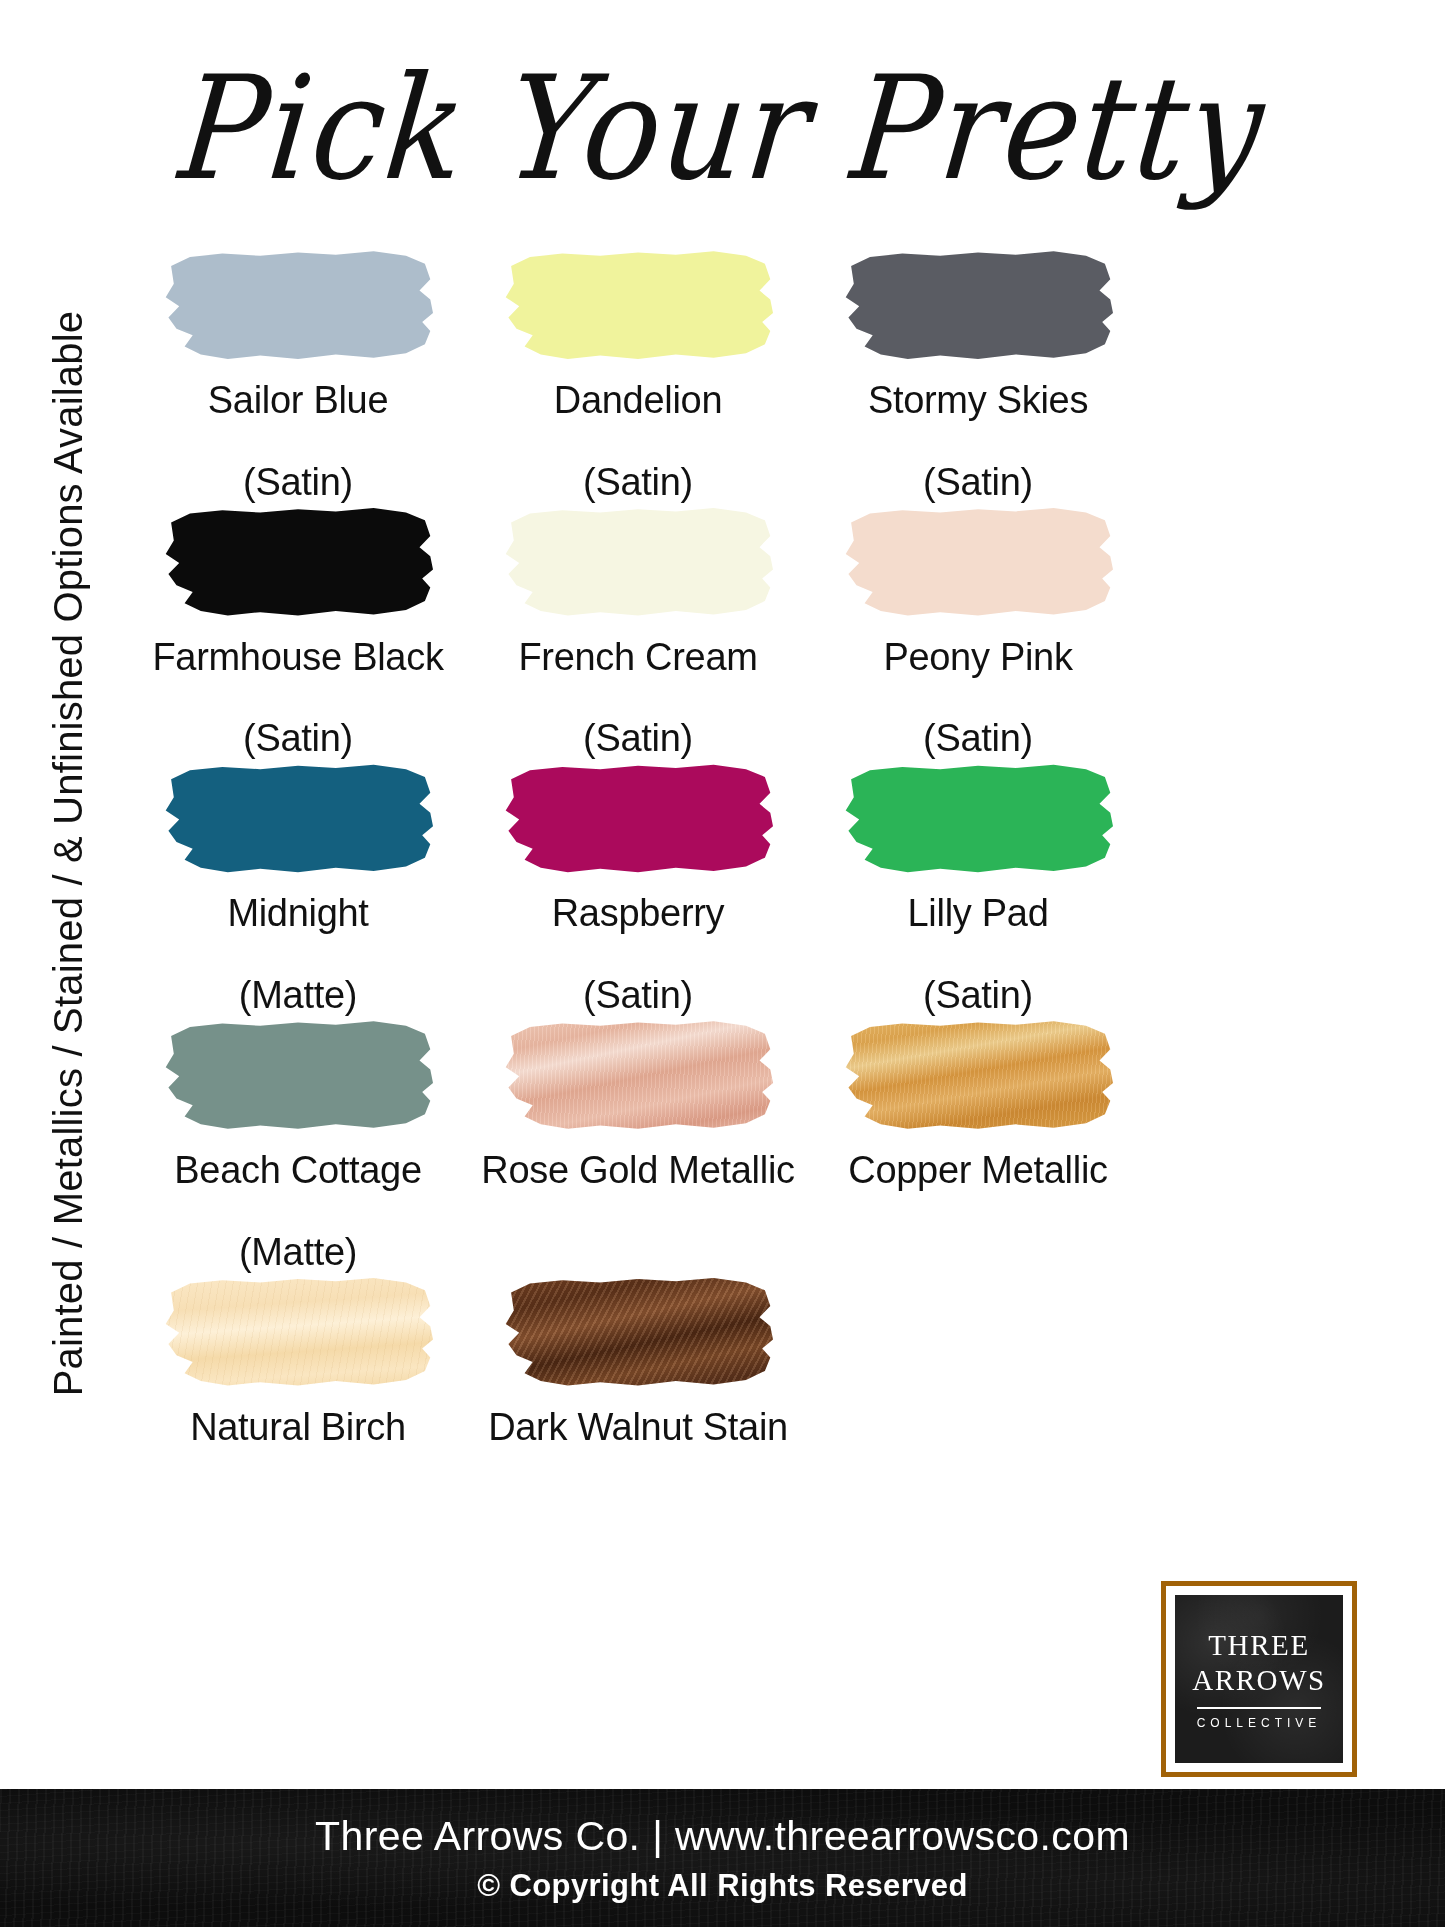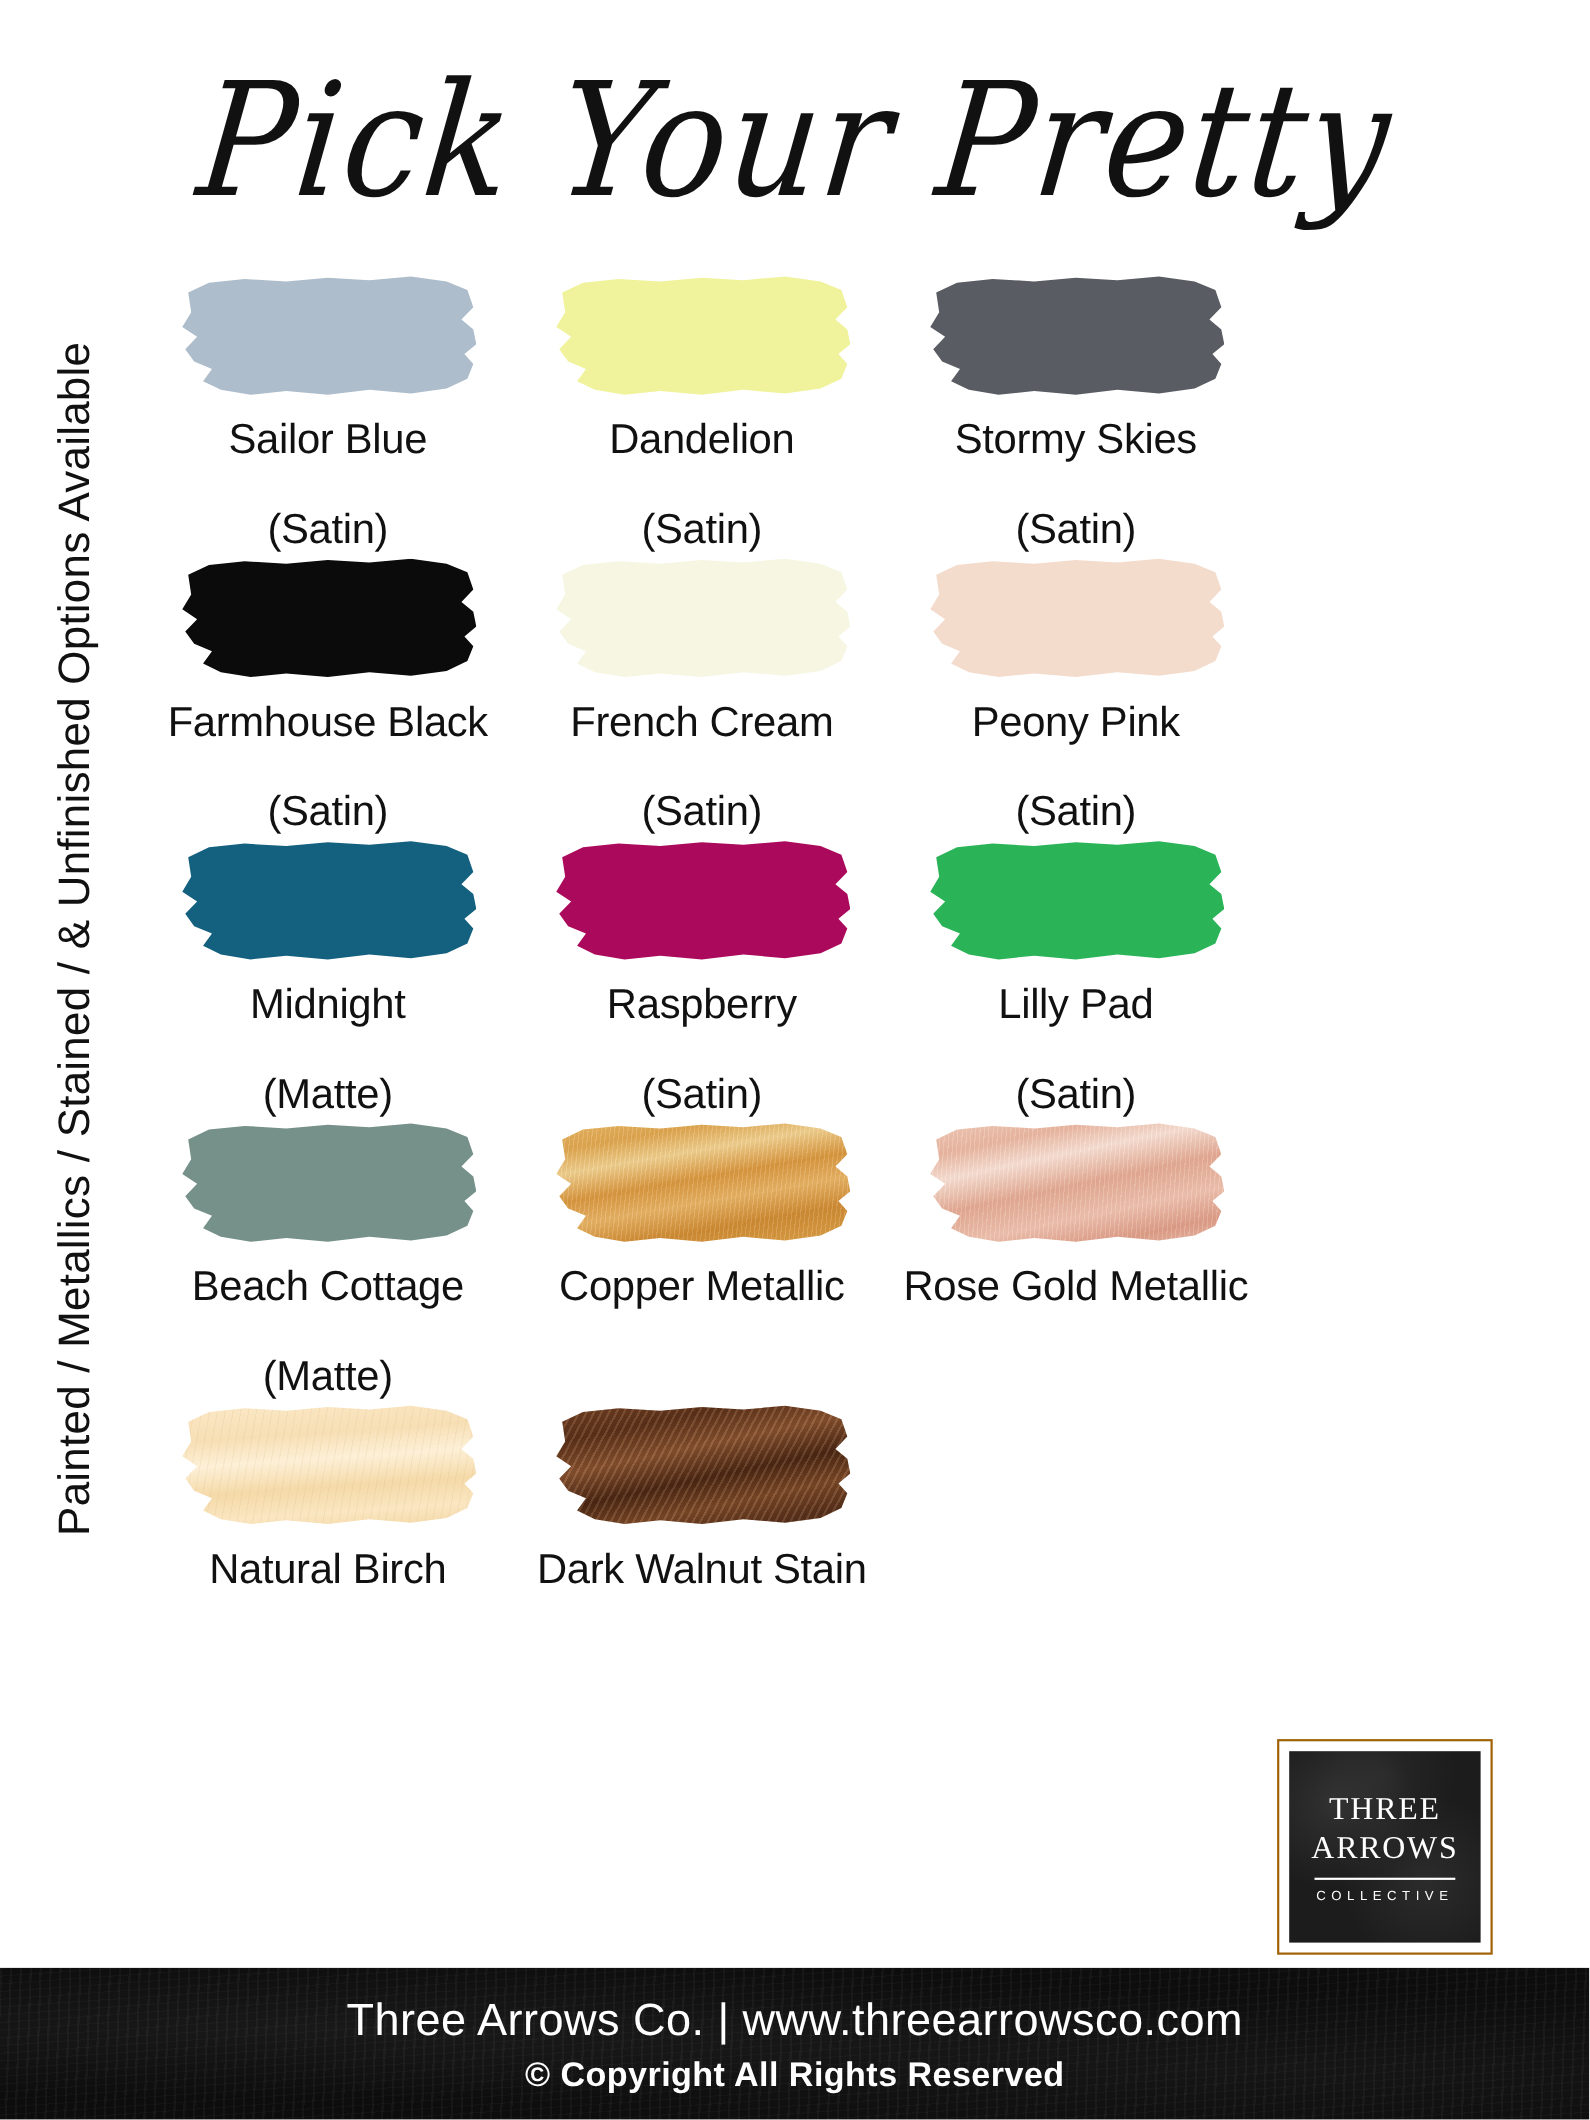--- a/index.html
+++ b/index.html
@@ -123,21 +123,21 @@
   }
   .label .finish { display: block; margin-top: 37px; }
 
   
   .logo-badge {
     position: absolute;
     right: 88px;
     bottom: 150px;
     width: 196px;
     height: 196px;
-    border: 2px solid #a16207;
+    border: 5px solid #a16207;
     background: #ffffff;
     box-sizing: border-box;
     padding: 9px;
   }
   .logo-inner {
     width: 100%;
     height: 100%;
     background: #1c1c1c;
     display: flex;
     flex-direction: column;
@@ -326,36 +326,36 @@
           <div class="swatch-box">
             <div class="swatch" style="background: rgb(118, 145, 138);"></div>
           </div>
           <div class="label">
             <div>Beach Cottage</div>
             <div class="finish">(Matte)</div>
           </div>
         </div>
         <div class="cell">
           <div class="swatch-box">
+            <div class="swatch" style="background: linear-gradient(168deg, rgb(242, 205, 187) 0%, rgb(233, 182, 160) 20%, rgb(247, 222, 210) 34%, rgb(227, 169, 146) 52%, rgb(238, 192, 173) 70%, rgb(221, 156, 134) 86%, rgb(236, 189, 170) 100%);">
+              <div class="texture" style="background: repeating-linear-gradient(94deg, rgba(255, 255, 255, 0.26) 0px, rgba(255, 255, 255, 0.26) 1px, rgba(0, 0, 0, 0.04) 1px, rgba(0, 0, 0, 0.04) 4px);"></div>
+            </div>
+          </div>
+          <div class="label">
+            <div>Rose Gold Metallic</div>
+          </div>
+        </div>
+        <div class="cell">
+          <div class="swatch-box">
             <div class="swatch" style="background: linear-gradient(170deg, rgb(233, 185, 104) 0%, rgb(223, 166, 79) 18%, rgb(240, 207, 142) 32%, rgb(217, 151, 63) 48%, rgb(231, 178, 100) 62%, rgb(207, 139, 51) 78%, rgb(221, 162, 74) 100%);">
               <div class="texture" style="background: repeating-linear-gradient(96deg, rgba(255, 255, 255, 0.22) 0px, rgba(255, 255, 255, 0.22) 1px, rgba(0, 0, 0, 0.05) 1px, rgba(0, 0, 0, 0.05) 4px);"></div>
             </div>
           </div>
           <div class="label">
             <div>Copper Metallic</div>
-          </div>
-        </div>
-        <div class="cell">
-          <div class="swatch-box">
-            <div class="swatch" style="background: linear-gradient(168deg, rgb(242, 205, 187) 0%, rgb(233, 182, 160) 20%, rgb(247, 222, 210) 34%, rgb(227, 169, 146) 52%, rgb(238, 192, 173) 70%, rgb(221, 156, 134) 86%, rgb(236, 189, 170) 100%);">
-              <div class="texture" style="background: repeating-linear-gradient(94deg, rgba(255, 255, 255, 0.26) 0px, rgba(255, 255, 255, 0.26) 1px, rgba(0, 0, 0, 0.04) 1px, rgba(0, 0, 0, 0.04) 4px);"></div>
-            </div>
-          </div>
-          <div class="label">
-            <div>Rose Gold Metallic</div>
           </div>
         </div>
       </div>
       <div class="row">
         <div class="cell">
           <div class="swatch-box">
             <div class="swatch" style="background: linear-gradient(176deg, rgb(251, 233, 200) 0%, rgb(247, 223, 181) 28%, rgb(253, 240, 215) 46%, rgb(245, 218, 169) 66%, rgb(250, 230, 193) 84%, rgb(243, 216, 166) 100%);">
               <div class="texture" style="background: repeating-linear-gradient(100deg, rgba(196, 150, 86, 0.18) 0px, rgba(196, 150, 86, 0.18) 1px, transparent 1px, transparent 7px);"></div>
             </div>
           </div>

